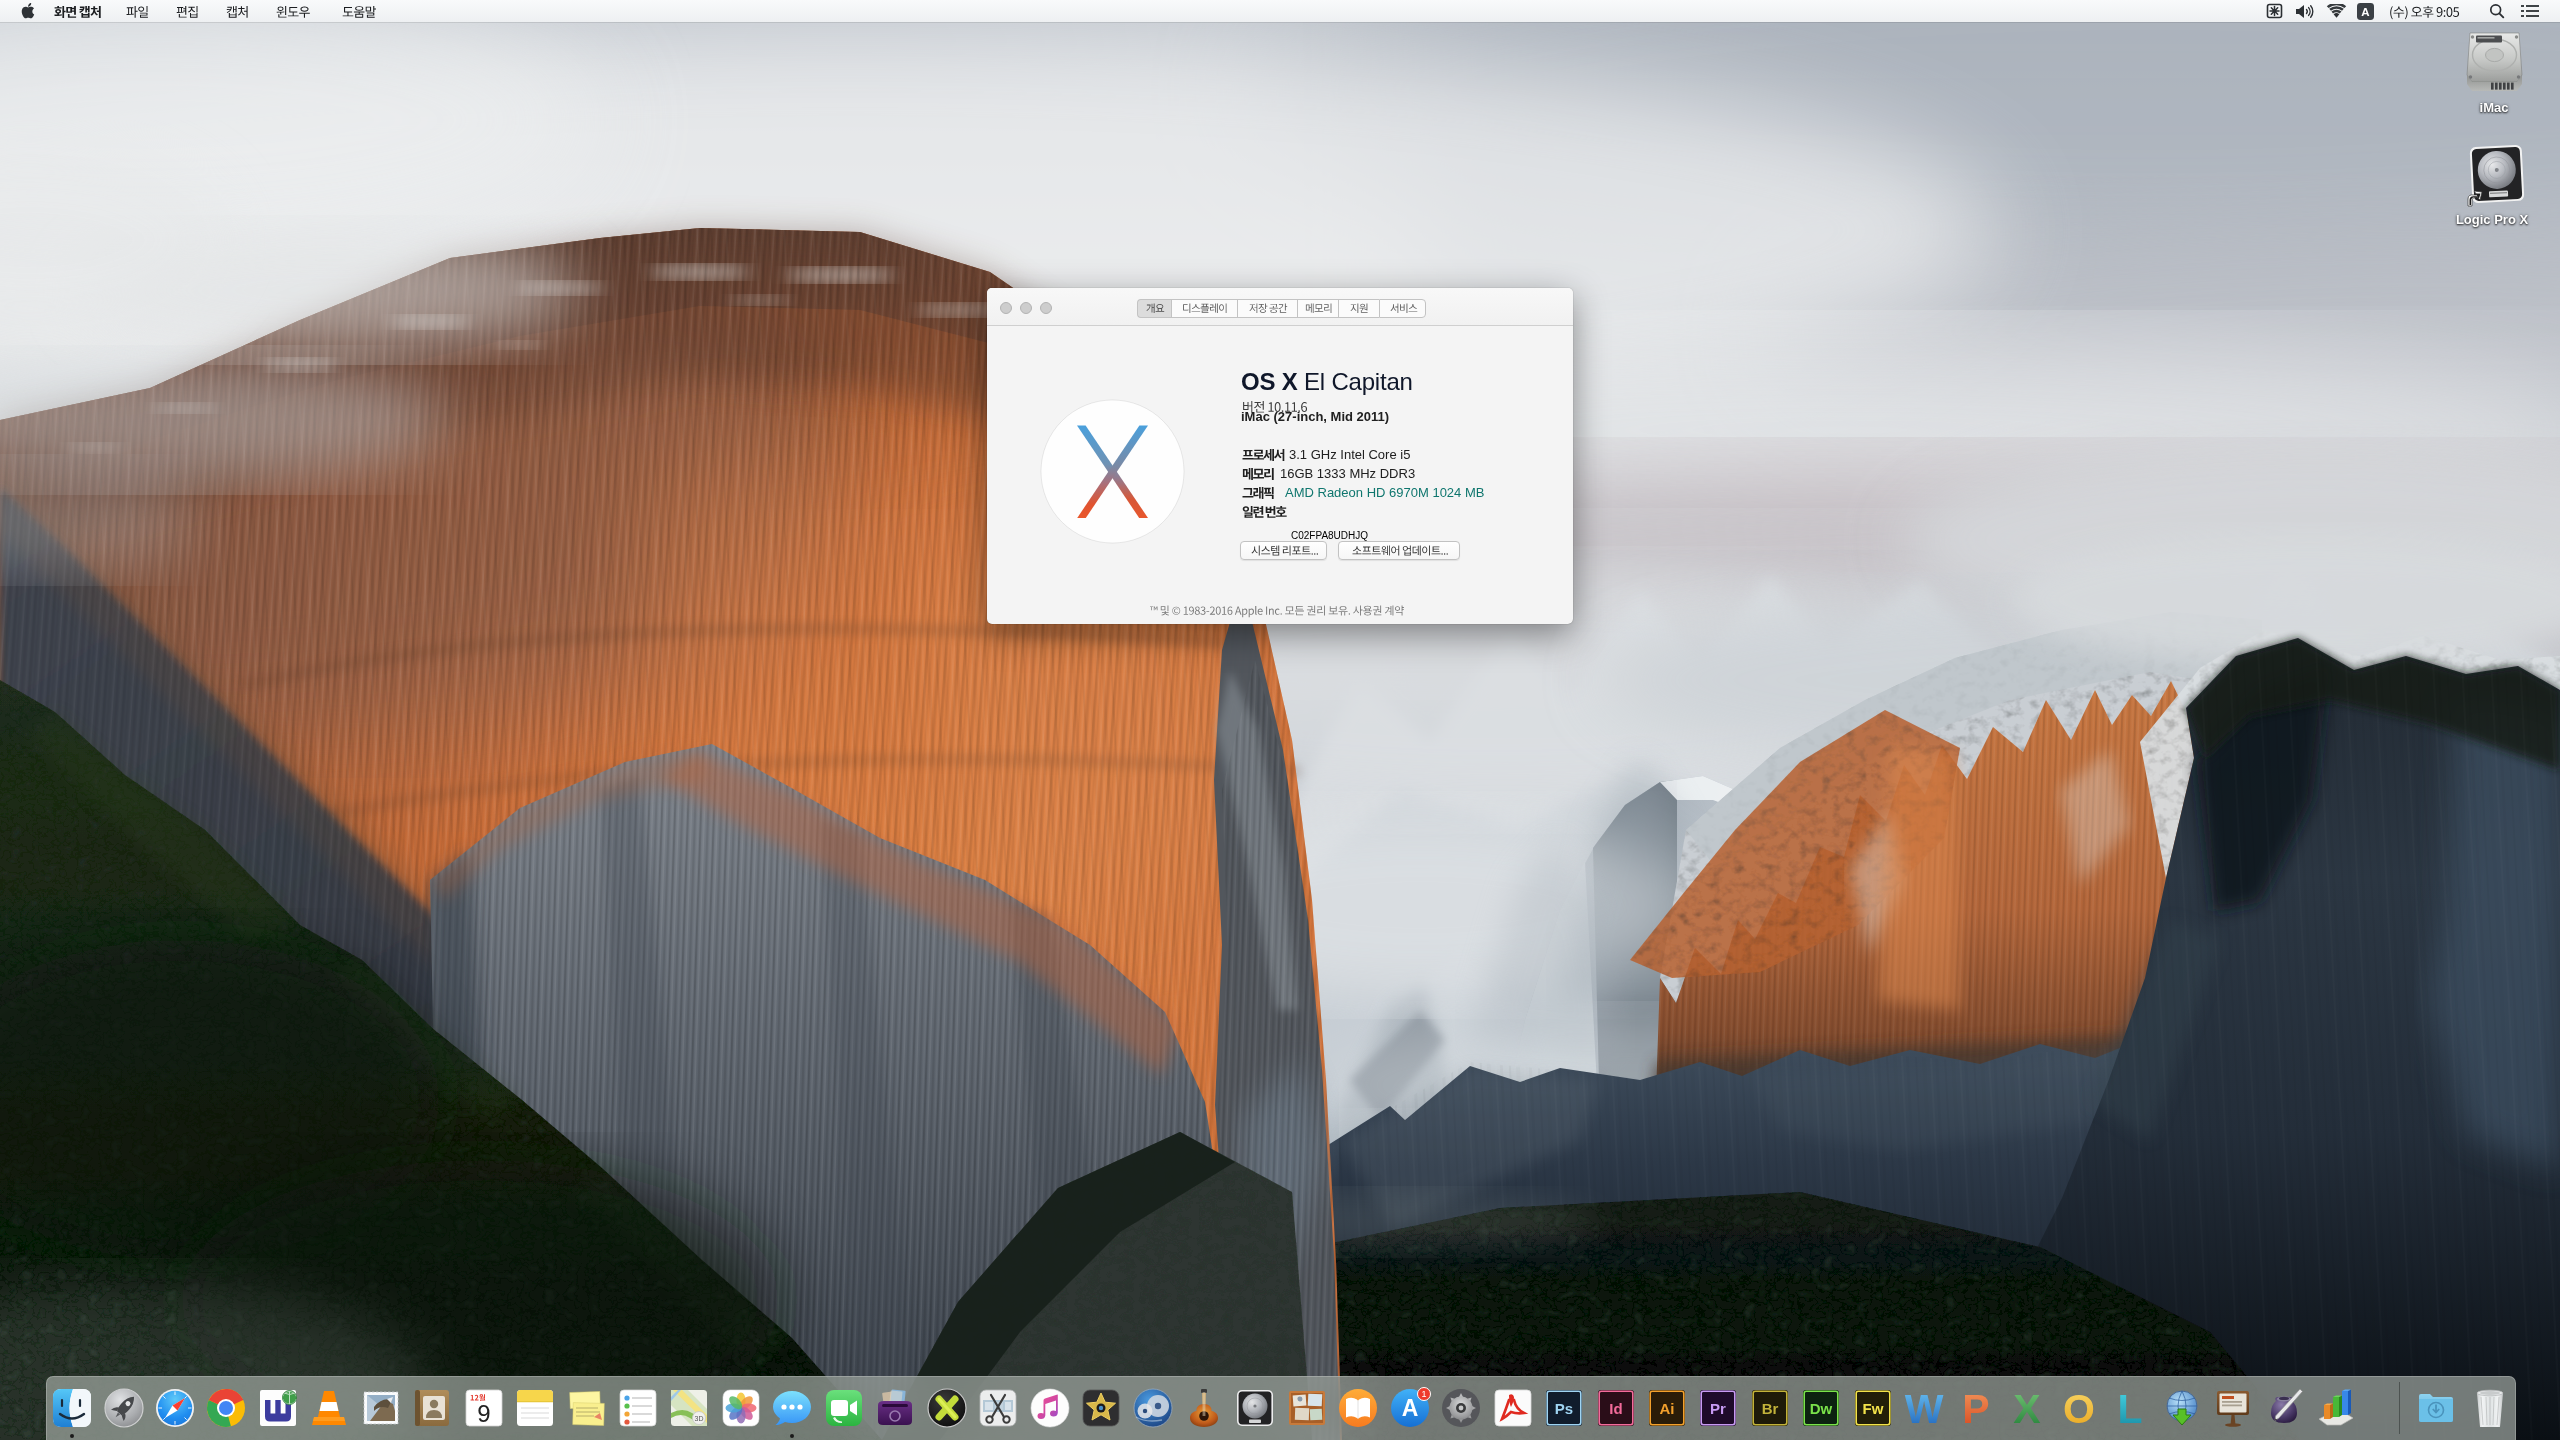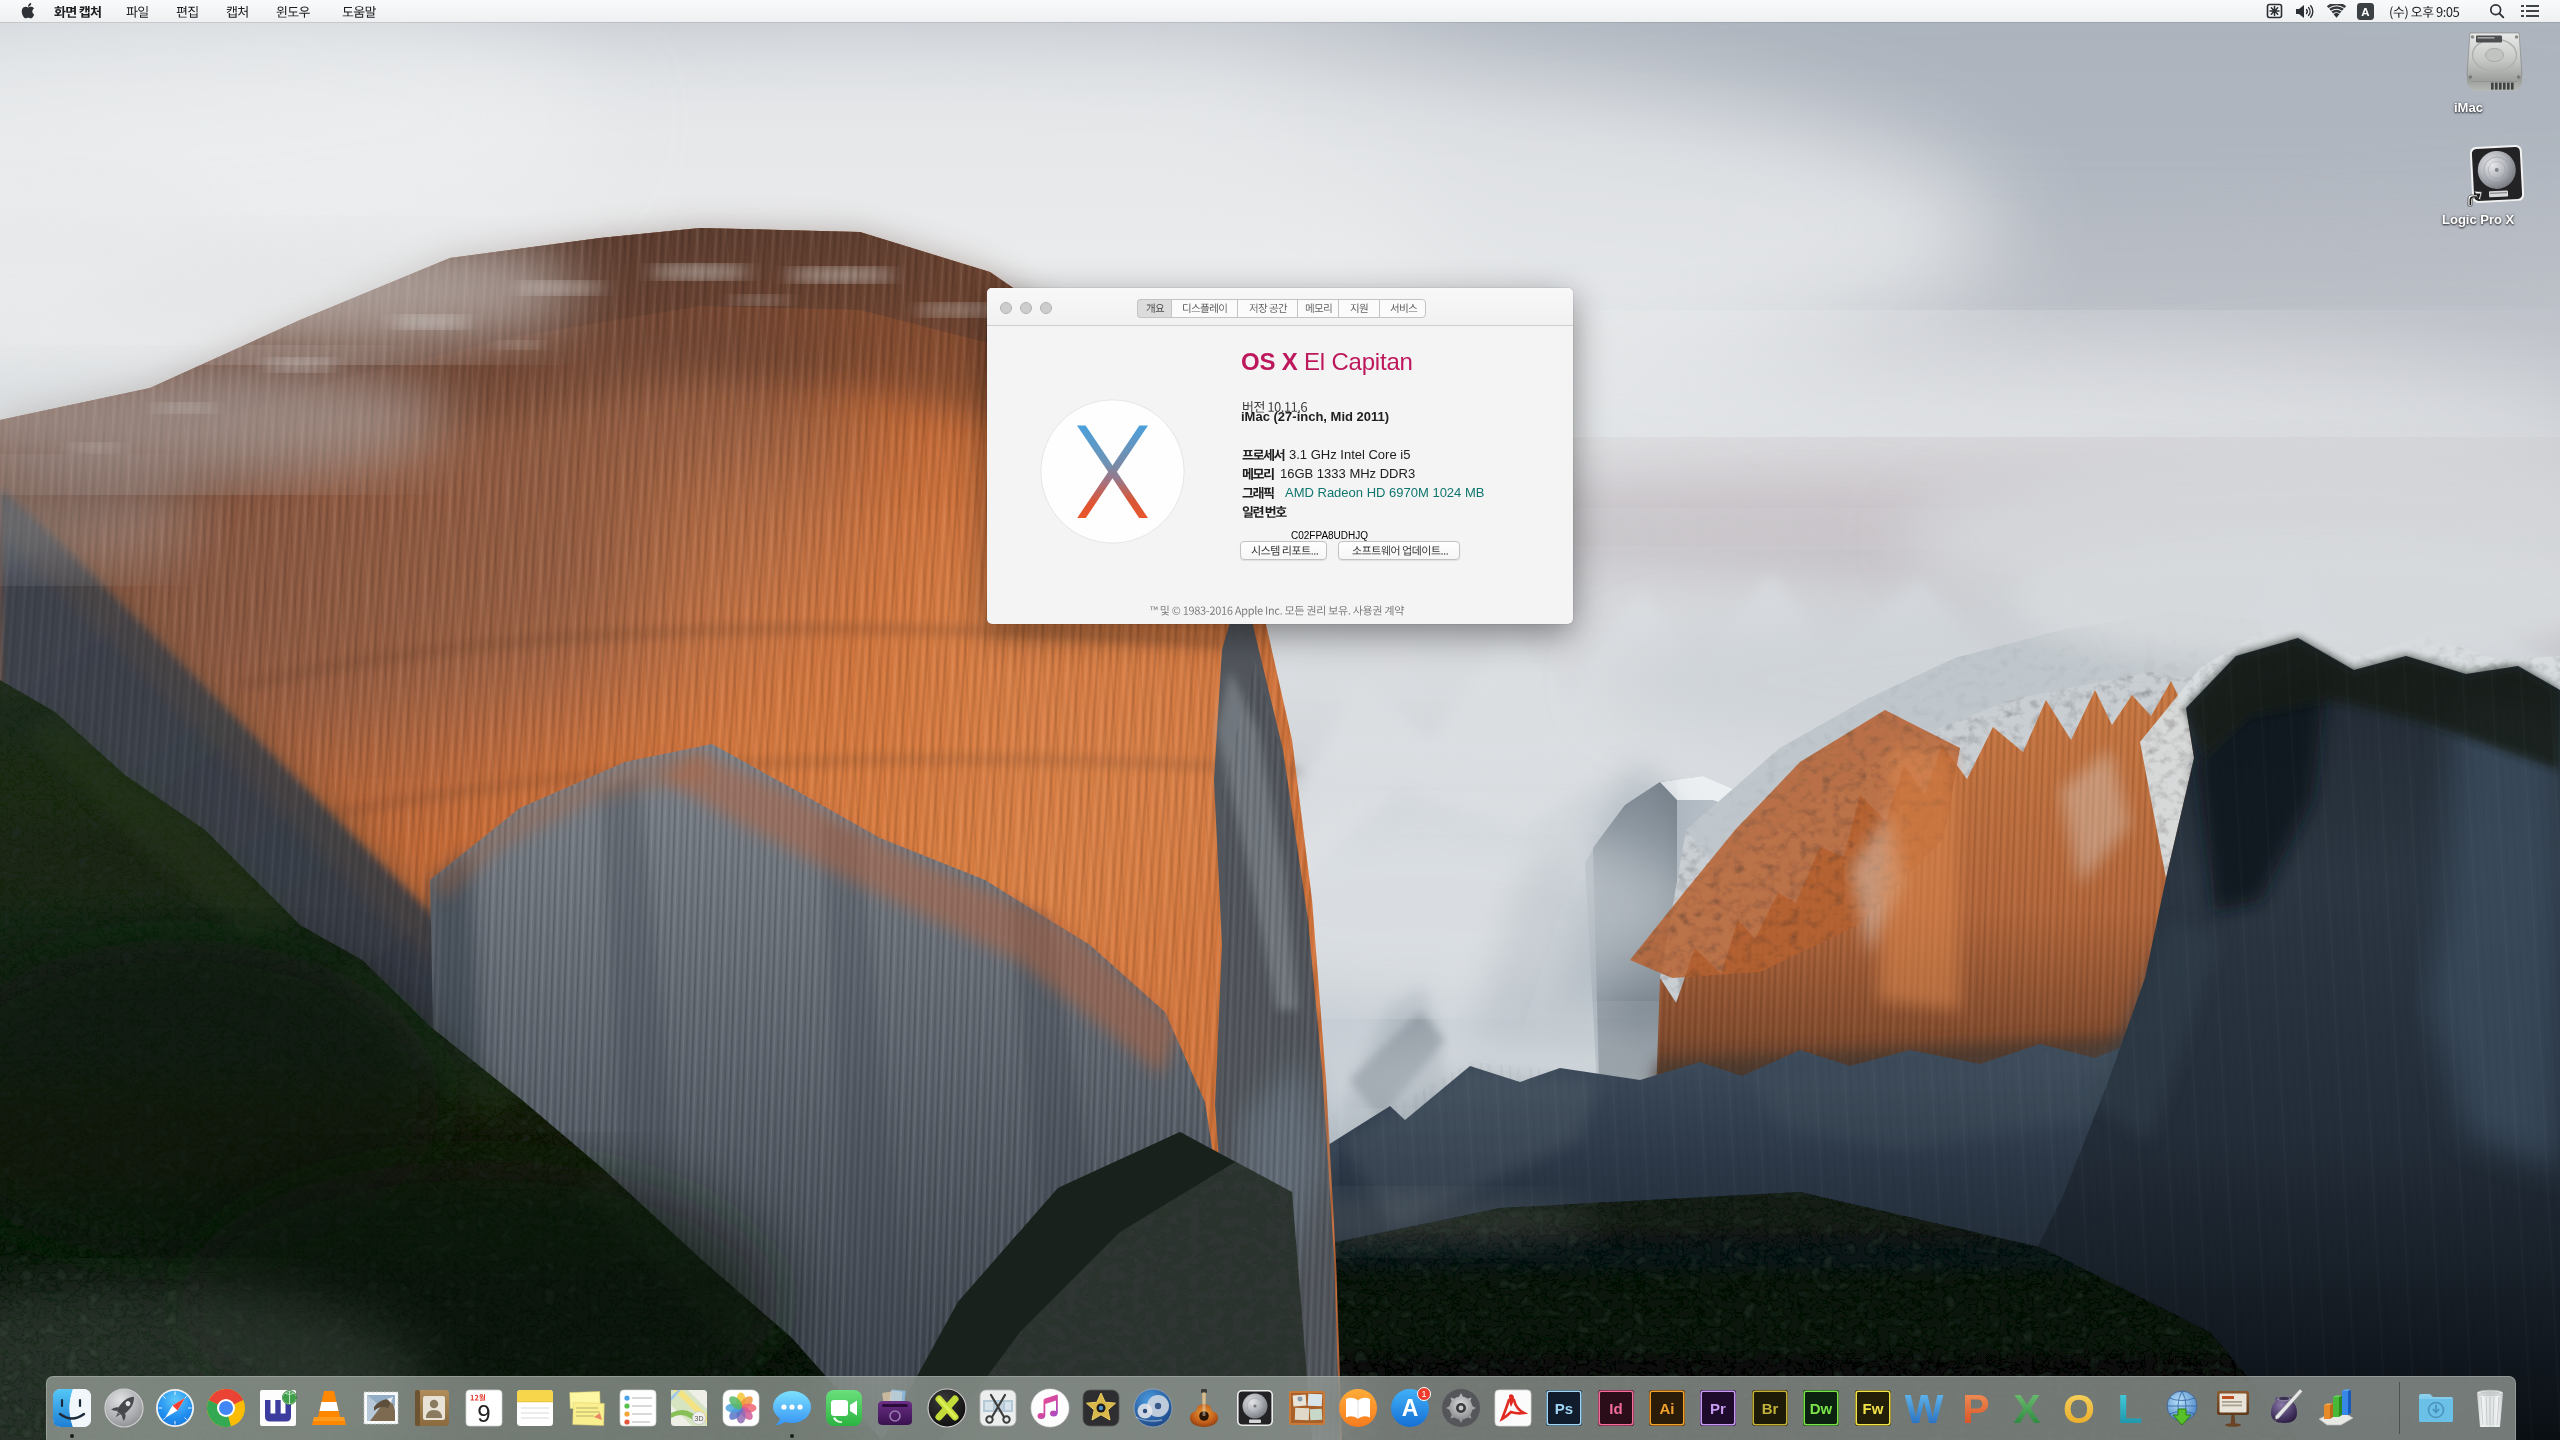--- a/index.html
+++ b/index.html
@@ -3,21 +3,21 @@
 html,body{margin:0;padding:0;width:2560px;height:1440px;overflow:hidden;
 font-family:"Liberation Sans",sans-serif;-webkit-font-smoothing:antialiased;}
 *{box-sizing:border-box}
 #wall{position:absolute;left:0;top:0;width:2560px;height:1440px}
 #menubar{position:absolute;left:0;top:0;width:2560px;height:22px;
 background:linear-gradient(#f9fafb,#eef0f2);box-shadow:0 0.5px 0 rgba(0,0,0,.18)}
 #dock{position:absolute;left:46px;top:1376px;width:2470px;height:64px;
 background:rgba(170,177,171,.66);border-radius:7px 7px 0 0;
 border:1px solid rgba(255,255,255,.22);border-bottom:none;backdrop-filter:blur(28px)}
 .di{position:absolute;top:1387px;width:42px;height:42px}
-.lab{position:absolute;color:#fff;font-weight:bold;font-size:13px;text-align:left;
+.lab{position:absolute;color:#fff;font-weight:bold;font-size:13px;text-align:center;
 text-shadow:0 1px 2px rgba(0,0,0,.75),0 0 3px rgba(0,0,0,.5)}
 </style></head><body>
 <svg id="wall" viewBox="0 0 2560 1440" preserveAspectRatio="none">
     <defs>
 <linearGradient id="sky" x1="0" y1="0" x2="0" y2="1">
  <stop offset="0" stop-color="#bcc2ca"></stop>
         <stop offset="0.08" stop-color="#c9ced4"></stop>
  <stop offset="0.20" stop-color="#dde0e2"></stop>
         <stop offset="0.33" stop-color="#e5e7e8"></stop>
  <stop offset="0.46" stop-color="#cbd0d5"></stop>
@@ -379,21 +379,21 @@
 <stop offset="1" stop-color="#ea582c"></stop>
       </linearGradient>
     </defs>
 <circle cx="72.5" cy="72.5" r="71.5" fill="#fefefe"></circle>
 <circle cx="72.5" cy="72.5" r="71.5" fill="none" stroke="#00000014" stroke-width="1"></circle>
 <g>
       <path d="M37.0,26.5 L45.6,26.5 L108.0,119 L99.2,119 Z" fill="url(#xg1)"></path>
 <path d="M99.4,26.5 L108.0,26.5 L45.8,119 L37.2,119 Z" fill="url(#xg2)"></path>
     </g>
   </svg>
-<div style="position:absolute;left:1241px;top:348px;font-size:24px;letter-spacing:-0.2px;color:#be185d">
+<div style="position:absolute;left:1241px;top:368px;font-size:24px;letter-spacing:-0.2px;color:#0f172a">
 <b>OS X</b> El Capitan</div>
 <svg style="position:absolute;left:1241px;top:397.7px;overflow:visible" width="69" height="19">
     <path transform="translate(1,13.8)" d="M2.2 -5.9H5.5V-2.8H2.2ZM1.1 -9.8V-1.9H6.5V-5.5H9.3V1.0H10.3V-10.8H9.3V-6.4H6.5V-9.8H5.5V-6.8H2.2V-9.8Z M20.7 -10.7V-7.5H18.3V-6.6H20.7V-2.1H21.8V-10.7ZM14.3 -2.9V0.8H22.1V-0.1H15.3V-2.9ZM12.5 -9.8V-8.9H15.1V-8.3C15.1 -6.7 13.9 -5.1 12.1 -4.5L12.7 -3.6C14.1 -4.1 15.2 -5.2 15.7 -6.6C16.2 -5.3 17.2 -4.4 18.5 -3.9L19.0 -4.7C17.3 -5.3 16.2 -6.8 16.2 -8.3V-8.9H18.8V-9.8Z M26.5 0.0H31.7V-1.0H29.8V-9.5H28.9C28.4 -9.2 27.7 -9.0 26.9 -8.9V-8.1H28.6V-1.0H26.5Z M35.7 0.2C37.5 0.2 38.6 -1.5 38.6 -4.8C38.6 -8.1 37.5 -9.7 35.7 -9.7C33.8 -9.7 32.7 -8.1 32.7 -4.8C32.7 -1.5 33.8 0.2 35.7 0.2ZM35.7 -0.8C34.6 -0.8 33.8 -2.0 33.8 -4.8C33.8 -7.6 34.6 -8.8 35.7 -8.8C36.7 -8.8 37.5 -7.6 37.5 -4.8C37.5 -2.0 36.7 -0.8 35.7 -0.8Z M40.6 0.2C41.0 0.2 41.4 -0.2 41.4 -0.7C41.4 -1.3 41.0 -1.6 40.6 -1.6C40.1 -1.6 39.7 -1.3 39.7 -0.7C39.7 -0.2 40.1 0.2 40.6 0.2Z M43.0 0.0H48.2V-1.0H46.3V-9.5H45.4C44.9 -9.2 44.3 -9.0 43.4 -8.9V-8.1H45.2V-1.0H43.0Z M49.7 0.0H55.0V-1.0H53.0V-9.5H52.1C51.6 -9.2 51.0 -9.0 50.2 -8.9V-8.1H51.9V-1.0H49.7Z M57.1 0.2C57.6 0.2 58.0 -0.2 58.0 -0.7C58.0 -1.3 57.6 -1.6 57.1 -1.6C56.6 -1.6 56.3 -1.3 56.3 -0.7C56.3 -0.2 56.6 0.2 57.1 0.2Z M62.3 0.2C63.8 0.2 65.1 -1.1 65.1 -2.9C65.1 -4.9 64.0 -5.9 62.4 -5.9C61.7 -5.9 60.9 -5.5 60.3 -4.8C60.3 -7.7 61.4 -8.7 62.7 -8.7C63.3 -8.7 63.9 -8.4 64.2 -8.0L64.9 -8.7C64.4 -9.3 63.7 -9.7 62.7 -9.7C60.8 -9.7 59.1 -8.3 59.1 -4.5C59.1 -1.4 60.5 0.2 62.3 0.2ZM60.3 -3.8C60.9 -4.7 61.6 -5.0 62.2 -5.0C63.4 -5.0 63.9 -4.2 63.9 -2.9C63.9 -1.6 63.2 -0.8 62.3 -0.8C61.1 -0.8 60.4 -1.8 60.3 -3.8Z" fill="#3c3c3c"></path>
   </svg>
 <div style="position:absolute;left:1241px;top:409px;font-size:13px;font-weight:bold;color:#202020">iMac (27-inch, Mid 2011)</div>
 <svg style="position:absolute;left:1241px;top:446.2px;overflow:visible" width="46" height="19">
     <path transform="translate(1,13.8)" d="M0.5 -1.7V-0.2H11.4V-1.7ZM1.4 -4.9V-3.5H10.5V-4.9H8.9V-8.5H10.5V-9.9H1.4V-8.5H3.0V-4.9ZM4.7 -8.5H7.2V-4.9H4.7Z M12.3 -4.8V-3.4H15.7V-1.6H11.1V-0.2H22.0V-1.6H17.4V-3.4H21.0V-4.8H14.1V-6.1H20.8V-10.1H12.3V-8.7H19.0V-7.4H12.3Z M30.3 -10.9V1.1H32.0V-10.9ZM27.9 -10.7V-6.8H26.4V-5.4H27.9V0.6H29.5V-10.7ZM23.8 -9.8V-7.8C23.8 -5.8 23.2 -3.6 21.4 -2.5L22.5 -1.2C23.5 -1.9 24.3 -3.0 24.7 -4.4C25.0 -3.2 25.7 -2.1 26.7 -1.5L27.6 -2.9C26.0 -3.9 25.5 -5.9 25.5 -7.9V-9.8Z M40.6 -10.9V-7.1H38.3V-5.7H40.6V1.2H42.3V-10.9ZM35.0 -10.0V-8.2C35.0 -5.9 34.1 -3.6 32.0 -2.7L33.1 -1.3C34.5 -1.9 35.4 -3.2 35.9 -4.7C36.4 -3.3 37.3 -2.1 38.6 -1.5L39.6 -2.8C37.6 -3.7 36.7 -5.9 36.7 -8.2V-10.0Z" fill="#202020"></path>
   </svg>
 <div style="position:absolute;left:1289px;top:446.5px;font-size:13px;color:#202020">3.1 GHz Intel Core i5</div>
 <svg style="position:absolute;left:1241px;top:465.2px;overflow:visible" width="35" height="19">

